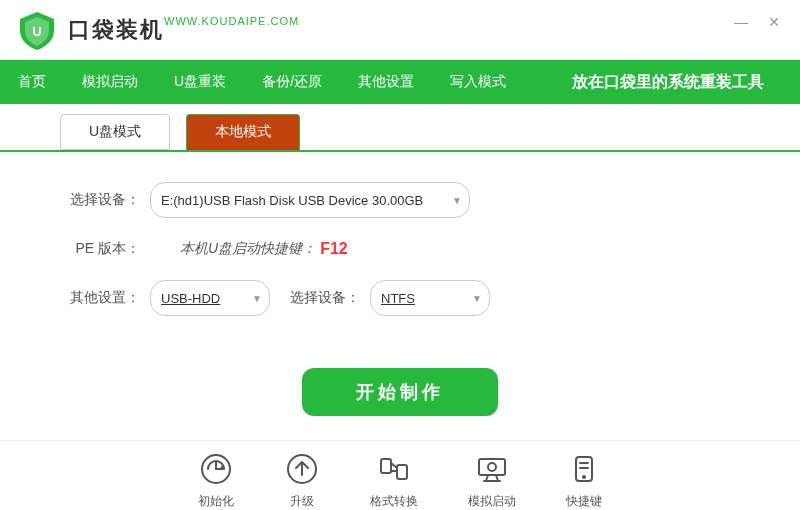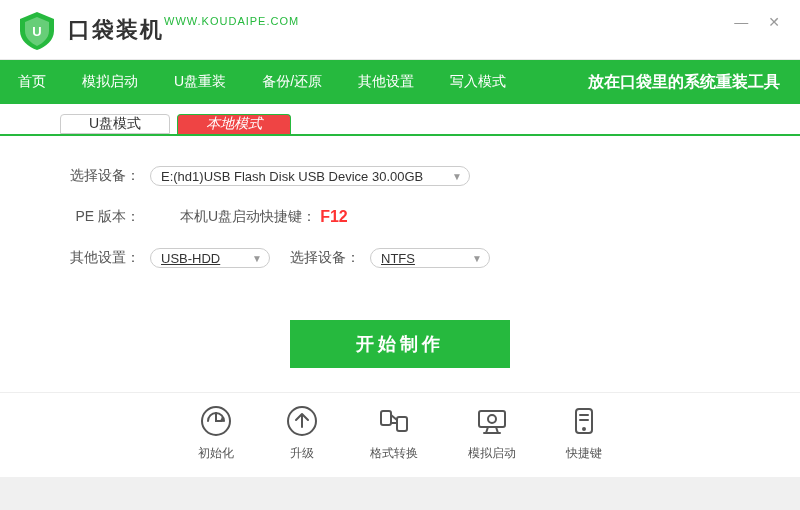--- a/index.html
+++ b/index.html
@@ -81,56 +81,55 @@
       height: 44px;
       display: flex;
       align-items: center;
       cursor: pointer;
       white-space: nowrap;
     }
     .nav-tagline {
       color: #fff;
       font-size: 16px;
       font-weight: bold;
-      padding-right: 20px;
+      padding-right: 36px;
       white-space: nowrap;
     }
 
     
     .main-content {
       background: #fff;
       margin: 0;
       padding: 0;
       flex: 1;
     }
 
     
     .tabs-row {
       display: flex;
       border-bottom: 2px solid #26b93e;
       background: #fff;
       padding-top: 10px;
       padding-left: 60px;
     }
     .tab {
-      padding: 0 28px;
+      padding: 8px 28px;
       font-size: 14px;
       cursor: pointer;
       border: 1px solid #ddd;
       border-bottom: none;
       background: #f5f5f5;
       color: #555;
-      margin-right: 7px;
+      margin-right: 16px;
       border-radius: 4px 4px 0 0;
     }
     .tab.active {
-      background: #ef4444;
+      background: #c2410c;
       color: #fff;
       border-color: #26b93e;
-      font-style: italic;
     }
     .tab.inactive-white {
       background: #fff;
       color: #333;
       border: 1px solid #ccc;
     }
 
     
     .form-area {
       padding: 30px 88px 20px 60px;
@@ -142,21 +141,21 @@
     }
     .form-label {
       font-size: 14px;
       color: #555;
       white-space: nowrap;
       min-width: 80px;
       text-align: right;
       margin-right: 10px;
     }
     .form-select {
-      height: 20px;
+      height: 36px;
       border: 1px solid #ccc;
       border-radius: 15px;
       background: #fff;
       font-size: 13px;
       color: #333;
       padding: 0 30px 0 10px;
       appearance: none;
       -webkit-appearance: none;
       cursor: pointer;
       position: relative;
@@ -183,20 +182,21 @@
     }
     .select-small {
       width: 120px;
       text-decoration: underline;
     }
     .shortcut-label {
       font-size: 14px;
       color: #555;
       margin-left: 30px;
       white-space: nowrap;
+      font-style: italic;
     }
     .shortcut-key {
       color: #ff3333;
       font-weight: bold;
       font-size: 16px;
       margin-left: 4px;
     }
     .partition-label {
       font-size: 14px;
       color: #555;
@@ -208,24 +208,24 @@
     
     .start-btn-row {
       display: flex;
       justify-content: center;
       margin: 10px 0 24px 0;
     }
     .start-btn {
       background: #26b93e;
       color: #fff;
       border: none;
-      border-radius: 0;
+      border-radius: 12px;
       font-size: 18px;
       font-weight: bold;
-      width: 220px;
+      width: 196px;
       height: 48px;
       cursor: pointer;
       letter-spacing: 4px;
     }
 
     
     .bottom-icons {
       display: flex;
       justify-content: center;
       gap: 50px;

